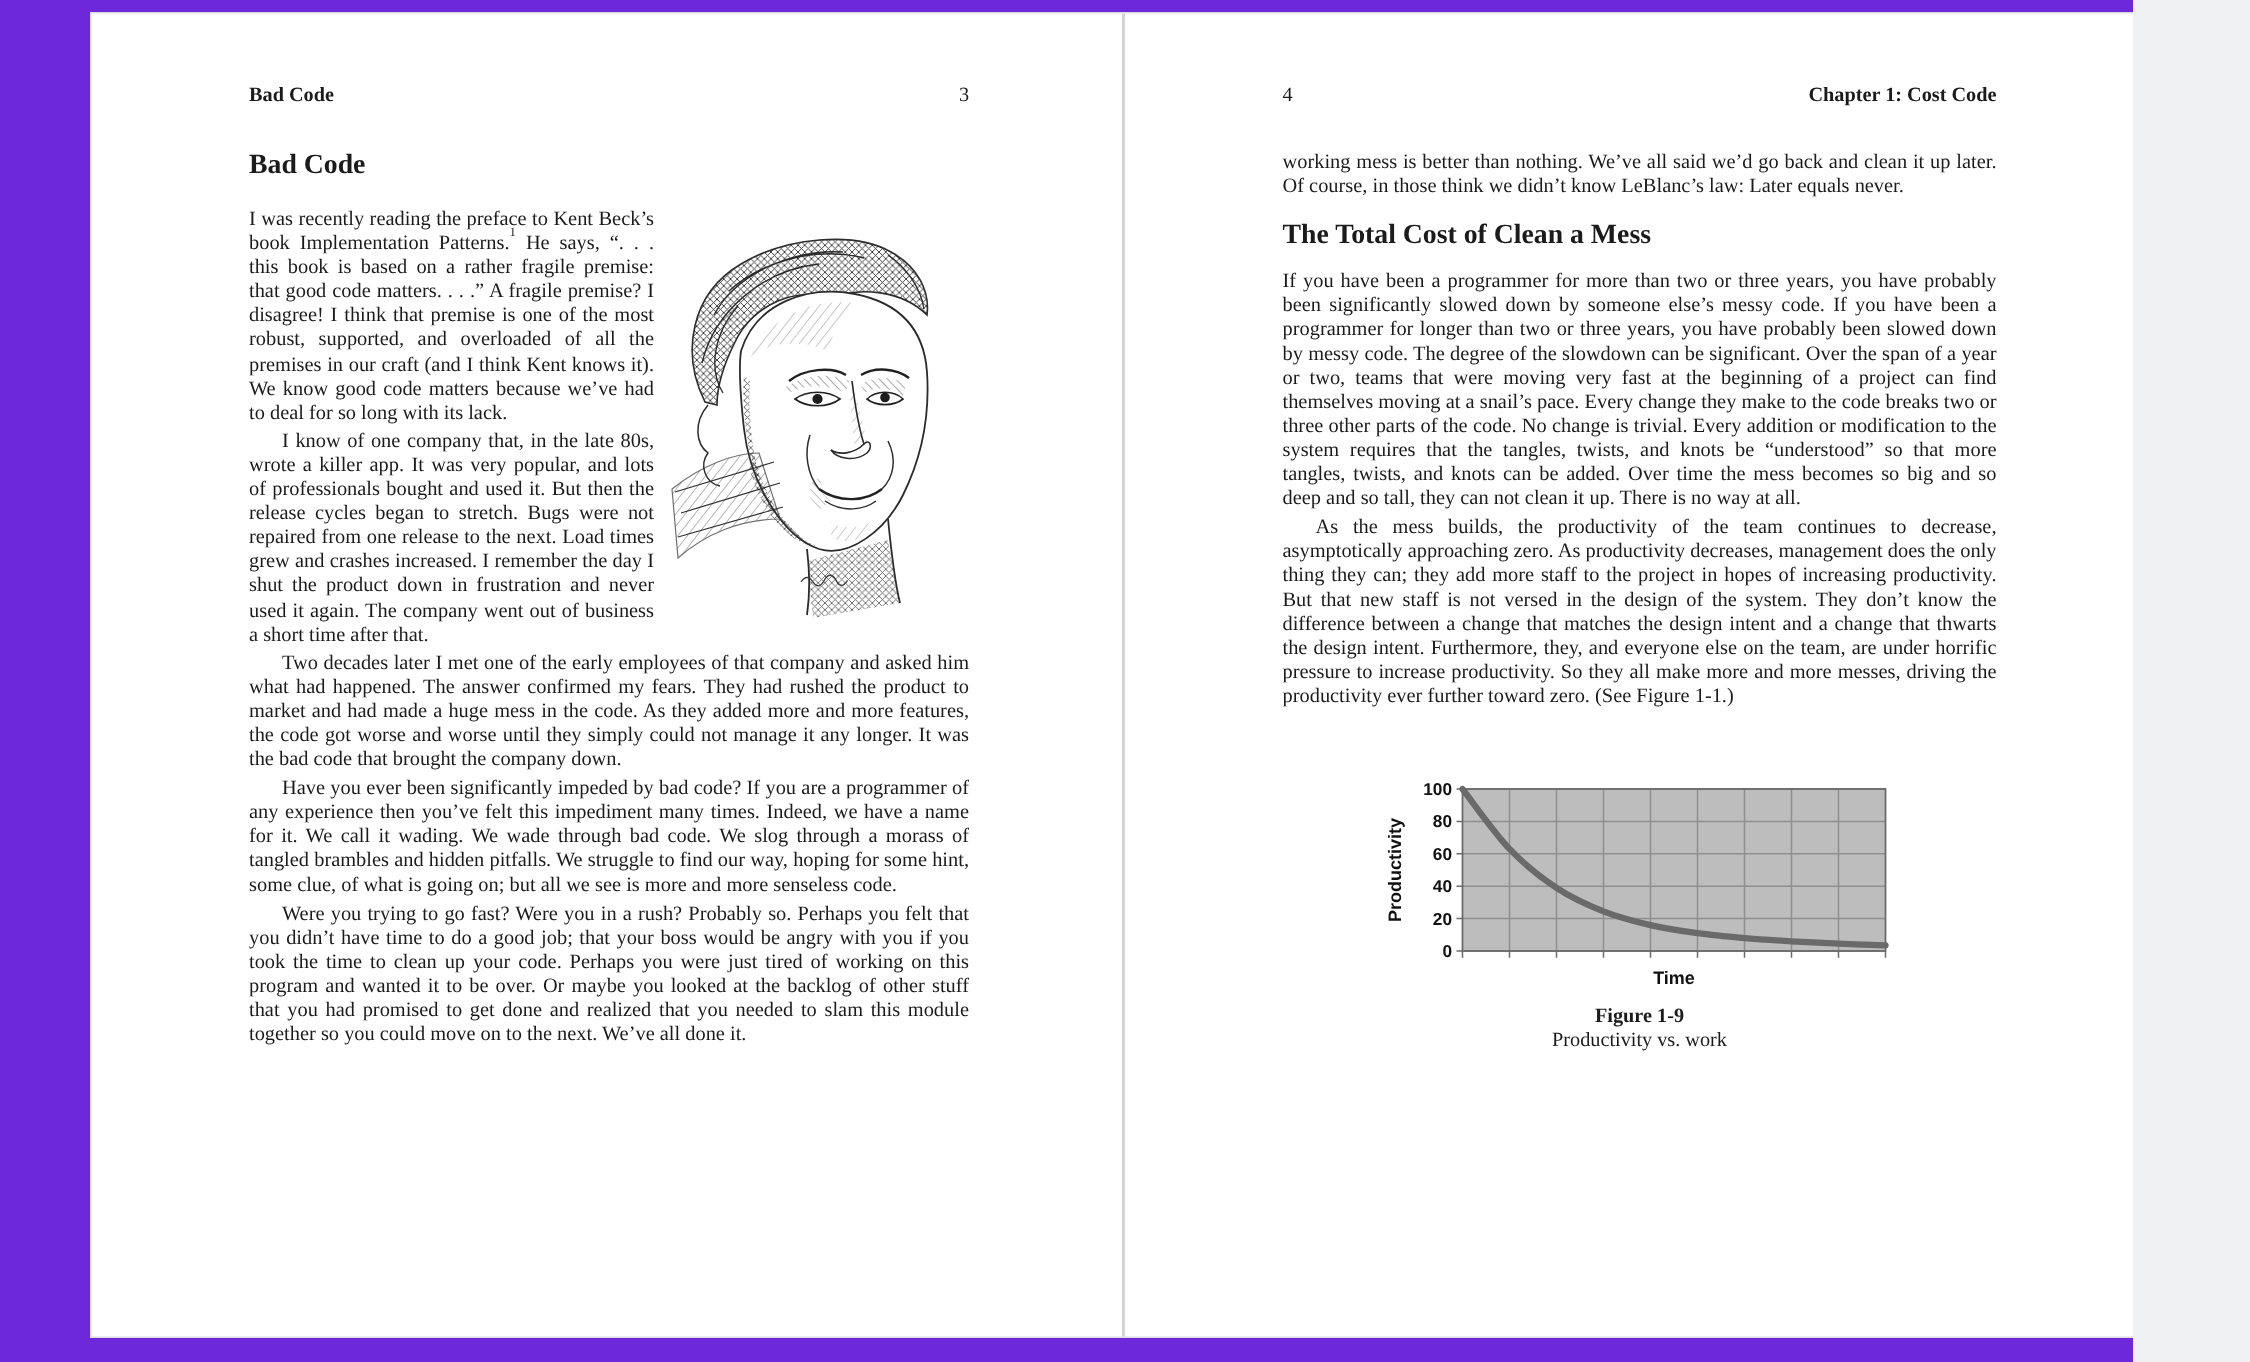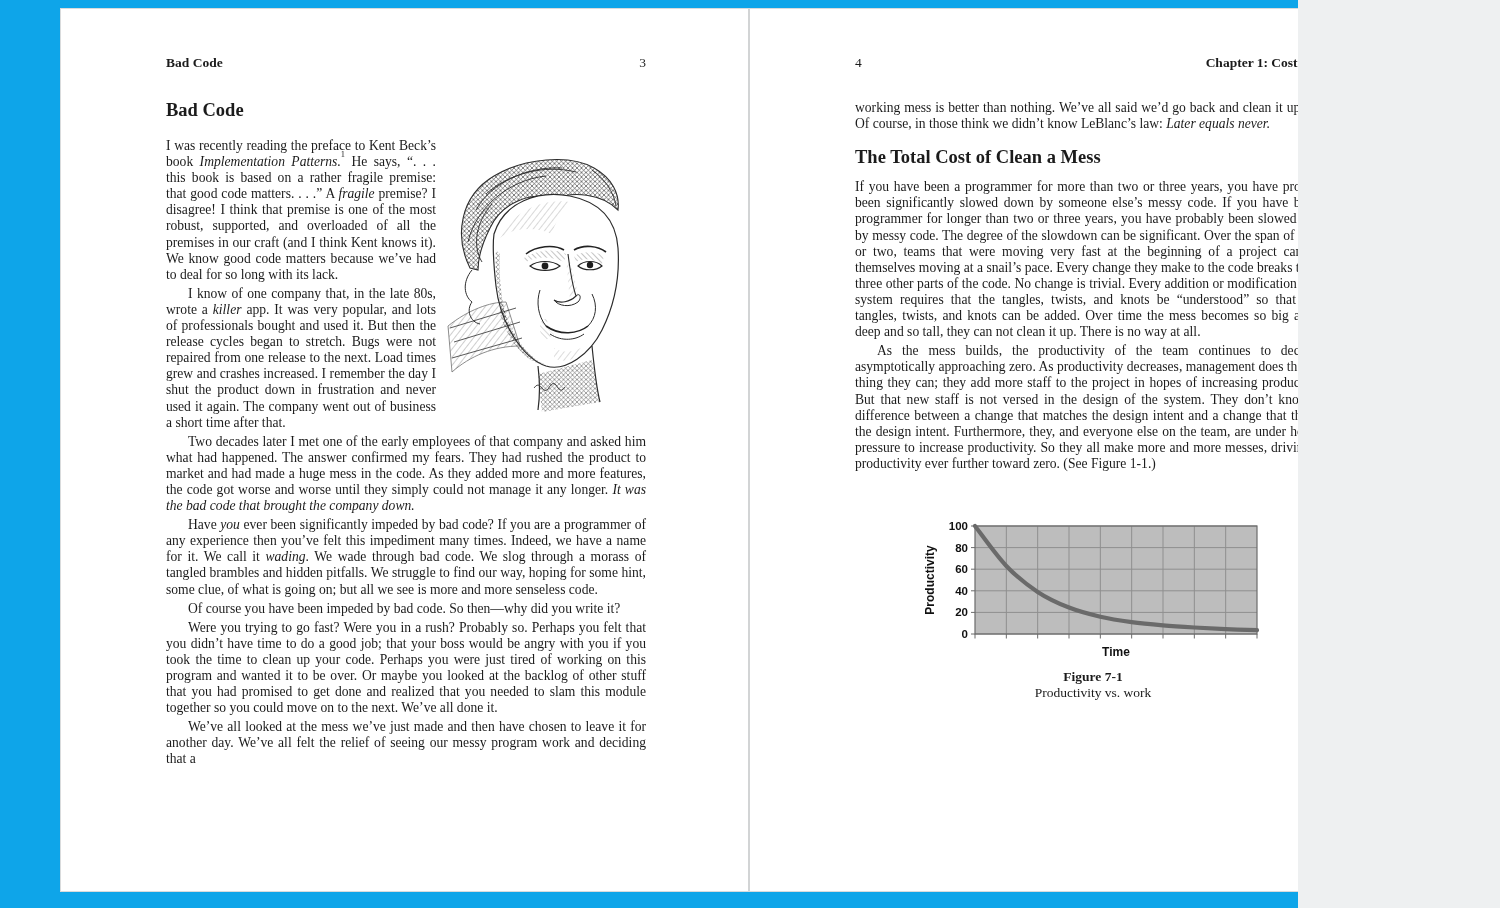--- a/index.html
+++ b/index.html
@@ -1,36 +1,36 @@
 <!DOCTYPE html>
 <html><head>
 <meta charset="utf-8">
 <style>
   html,body{margin:0;padding:0;}
   body{background:#eef0f1;font-family:"Liberation Serif",serif;color:#1b1b1b;}
-  .canvas{position:relative;width:1298px;height:908px;background:#0ea5e9;overflow:hidden;}
+  .canvas{position:relative;width:1422px;height:908px;background:#6d28d9;overflow:hidden;}
   .book{position:absolute;left:60px;top:8px;width:1378px;height:884px;background:#ffffff;
         border:1px solid #d9dbdc;display:flex;box-sizing:border-box;}
   .page{position:relative;box-sizing:border-box;}
   .page-left{width:687px;padding:46px 102px 0 105px;}
   .spine{width:2px;background:#d2d4d5;}
   .page-right{flex:1;padding:46px 106px 0 105px;}
 
   .running-head{display:flex;justify-content:space-between;align-items:baseline;
                 font-size:13.5px;margin-bottom:29px;}
   .running-title{font-weight:bold;}
   .page-number{font-weight:normal;}
 
   .section-title-left{font-size:18.5px;font-weight:bold;margin:0 0 17px 0;}
   .section-title-right{font-size:18.5px;font-weight:bold;margin:17px 0 14px 0;}
 
   .body-text{font-size:13.6px;line-height:16.1px;text-align:justify;}
   .para{margin:0 0 3px 0;}
   .para.indent{text-indent:22px;}
-  i,.it{font-style:italic;}
+  i,.it{}
   sup{font-size:.62em;position:relative;top:-.45em;line-height:0;}
 
   .portrait-fig{float:right;width:198px;height:266px;margin:12px 0 4px 12px;}
   .portrait-fig svg{width:210px;height:266px;margin-left:-6px;}
 
   .footnote-block{position:absolute;left:118px;top:771px;width:340px;}
   .footnote-rule{width:193px;border:none;border-top:1.3px solid #3a3a3a;margin:0 0 15px 0;}
   .footnote{font-size:11px;line-height:13px;}
   .footnote .fn-marker{display:inline-block;width:22px;}
 
@@ -109,23 +109,21 @@
             <path d="M8,178 L74,158 M12,192 L78,172 M10,208 L80,188" stroke="#2e2e2e" stroke-width="0.8"></path>
 
             <path d="M92,238 q4,-6 8,0 q4,6 8,-2 q4,-6 8,2 q3,5 7,-1" fill="none" stroke="#3a3a3a" stroke-width="0.9"></path>
           </svg>
         </figure>
         <div>
             <p class="para"><span>I was recently reading the preface to Kent Beck’s book </span><span class="it">Implementation Patterns.</span><sup>1</sup><span> He says, “. . . this book is based on a rather fragile premise: that good code matters. . . .” A </span><span class="it">fragile</span><span> premise? I disagree! I think that premise is one of the most robust, supported, and overloaded of all the premises in our craft (and I think Kent knows it). We know good code matters because we’ve had to deal for so long with its lack.</span></p>
             <p class="para indent"><span>I know of one company that, in the late 80s, wrote a </span><span class="it">killer</span><span> app. It was very popular, and lots of professionals bought and used it. But then the release cycles began to stretch. Bugs were not repaired from one release to the next. Load times grew and crashes increased. I remember the day I shut the product down in frustration and never used it again. The company went out of business a short time after that.</span></p>
             <p class="para indent"><span>Two decades later I met one of the early employees of that company and asked him what had happened. The answer confirmed my fears. They had rushed the product to market and had made a huge mess in the code. As they added more and more features, the code got worse and worse until they simply could not manage it any longer. </span><span class="it">It was the bad code that brought the company down.</span></p>
             <p class="para indent"><span>Have </span><span class="it">you</span><span> ever been significantly impeded by bad code? If you are a programmer of any experience then you’ve felt this impediment many times. Indeed, we have a name for it. We call it </span><span class="it">wading</span><span>. We wade through bad code. We slog through a morass of tangled brambles and hidden pitfalls. We struggle to find our way, hoping for some hint, some clue, of what is going on; but all we see is more and more senseless code.</span></p>
-            <p class="para indent"><span>Of course you have been impeded by bad code. So then—why did you write it?</span></p>
             <p class="para indent"><span>Were you trying to go fast? Were you in a rush? Probably so. Perhaps you felt that you didn’t have time to do a good job; that your boss would be angry with you if you took the time to clean up your code. Perhaps you were just tired of working on this program and wanted it to be over. Or maybe you looked at the backlog of other stuff that you had promised to get done and realized that you needed to slam this module together so you could move on to the next. We’ve all done it.</span></p>
-            <p class="para indent"><span>We’ve all looked at the mess we’ve just made and then have chosen to leave it for another day. We’ve all felt the relief of seeing our messy program work and deciding that a</span></p>
           </div>
       </div>
 
     </div>
 
     <div class="spine"></div>
 
     <div class="page page-right">
       <div class="running-head">
         <span class="page-number">4</span>
@@ -179,20 +177,20 @@
             <text x="47" y="53.2" text-anchor="end" font-size="11.5" font-weight="bold" fill="#111111">60</text>
             <line x1="50" y1="27.599999999999994" x2="54" y2="27.599999999999994" stroke="#6b6b6b" stroke-width="1"></line>
             <text x="47" y="31.599999999999994" text-anchor="end" font-size="11.5" font-weight="bold" fill="#111111">80</text>
             <line x1="50" y1="6" x2="54" y2="6" stroke="#6b6b6b" stroke-width="1"></line>
             <text x="47" y="10" text-anchor="end" font-size="11.5" font-weight="bold" fill="#111111">100</text>
             <text x="13" y="60" text-anchor="middle" font-size="12" font-weight="bold" fill="#111111" transform="rotate(-90 13 60)">Productivity</text>
             <text x="195" y="136" text-anchor="middle" font-size="12" font-weight="bold" fill="#111111">Time</text>
             <path d="M54,6C59.22222222222222,12.66,74.88888888888889,34.98,85.33333333333333,45.959999999999994C95.77777777777777,56.93999999999999,106.22222222222221,64.94999999999999,116.66666666666666,71.88C127.1111111111111,78.81,137.55555555555554,83.39999999999999,148,87.53999999999999C158.44444444444446,91.67999999999999,168.88888888888886,94.28999999999999,179.33333333333331,96.72C189.77777777777777,99.15,200.2222222222222,100.68,210.66666666666666,102.12C221.11111111111111,103.56,231.55555555555554,104.46000000000001,242,105.36C252.44444444444446,106.25999999999999,262.88888888888886,106.89,273.3333333333333,107.52C283.77777777777777,108.14999999999999,294.2222222222222,108.69,304.66666666666663,109.14C315.1111111111111,109.59,330.77777777777777,110.03999999999999,336,110.22" fill="none" stroke="#6a6a6a" stroke-width="4.2" stroke-linecap="round"></path>
           </svg>
         <div class="figure-caption">
-          <div class="cap-title">Figure 7-1</div>
+          <div class="cap-title">Figure 1-9</div>
           <div class="cap-sub">Productivity vs. work</div>
         </div>
       </div>
     </div>
 
   </div>
 </div>
 
 </body></html>

